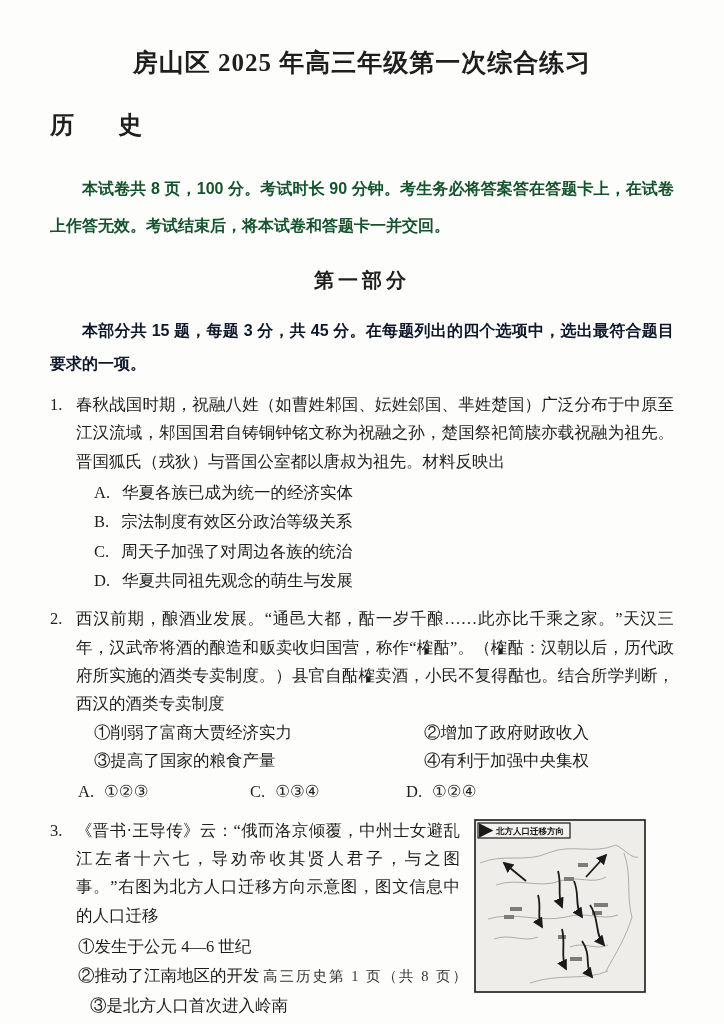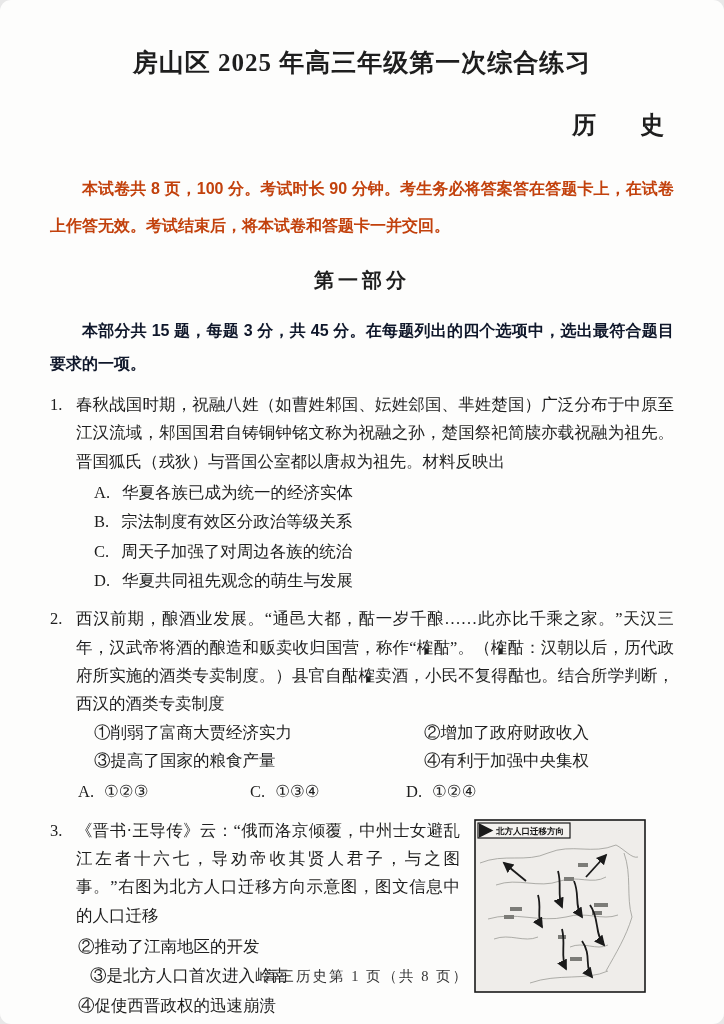--- a/index.html
+++ b/index.html
@@ -6,44 +6,43 @@
   .page{
     position:relative;
     width:724px;height:1024px;
     margin:0 auto;
     background:#fdfdfc;
     color:#1e1e1e;
     font-family:"Liberation Serif","DejaVu Serif",serif;
     overflow:hidden;
     box-sizing:border-box;
     padding:46px 50px 0 50px;
-    border-radius:11px;
   }
   .title{
     text-align:center;
     font-size:25px;
     font-weight:bold;
     letter-spacing:1px;
   }
   .subject{
-    text-align:right;
+    text-align:left;
     font-size:24px;
     font-weight:bold;
     letter-spacing:10px;
     margin-top:30px;
   }
   .notice{
     margin-top:30px;
     font-family:"Liberation Sans","DejaVu Sans",sans-serif;
     font-weight:bold;
     font-size:16px;
     line-height:2.3;
     text-indent:2em;
     text-align:justify;
-    color:#c2410c;
+    color:#14532d;
   }
   .section-title{
     text-align:center;
     font-size:20px;
     font-weight:bold;
     letter-spacing:4px;
     margin-top:22px;
   }
   .section-intro{
     margin-top:20px;
@@ -206,20 +205,21 @@
 
           <g>
             <rect x="4" y="4" width="92" height="15" fill="#f4f2ef" stroke="#1a1a1a" stroke-width="1.2"></rect>
             <line x1="8" y1="11.5" x2="17" y2="11.5" stroke="#1a1a1a" stroke-width="2.4" marker-end="url(#ah)"></line>
             <text x="22" y="15" font-size="8.5" fill="#111" style="font-family:'Liberation Sans','DejaVu Sans',sans-serif;font-weight:bold;">北方人口迁移方向</text>
           </g>
         </svg>
       </div>
       <div class="stem">《晋书·王导传》云：“俄而洛京倾覆，中州士女避乱江左者十六七，导劝帝收其贤人君子，与之图事。”右图为北方人口迁移方向示意图，图文信息中的人口迁移</div>
       <div class="options">
+        <div class="option" style="margin-left:2px;">①发生于公元 4—6 世纪</div>
         <div class="option" style="margin-left:2px;">②推动了江南地区的开发</div>
         <div class="option" style="margin-left:14px;">③是北方人口首次进入岭南</div>
         <div class="option" style="margin-left:2px;">④促使西晋政权的迅速崩溃</div>
       </div>
       <div class="clear"></div>
       <div class="answer-row">
         <span></span>
         <span></span>
         <span></span>
         <span></span>

